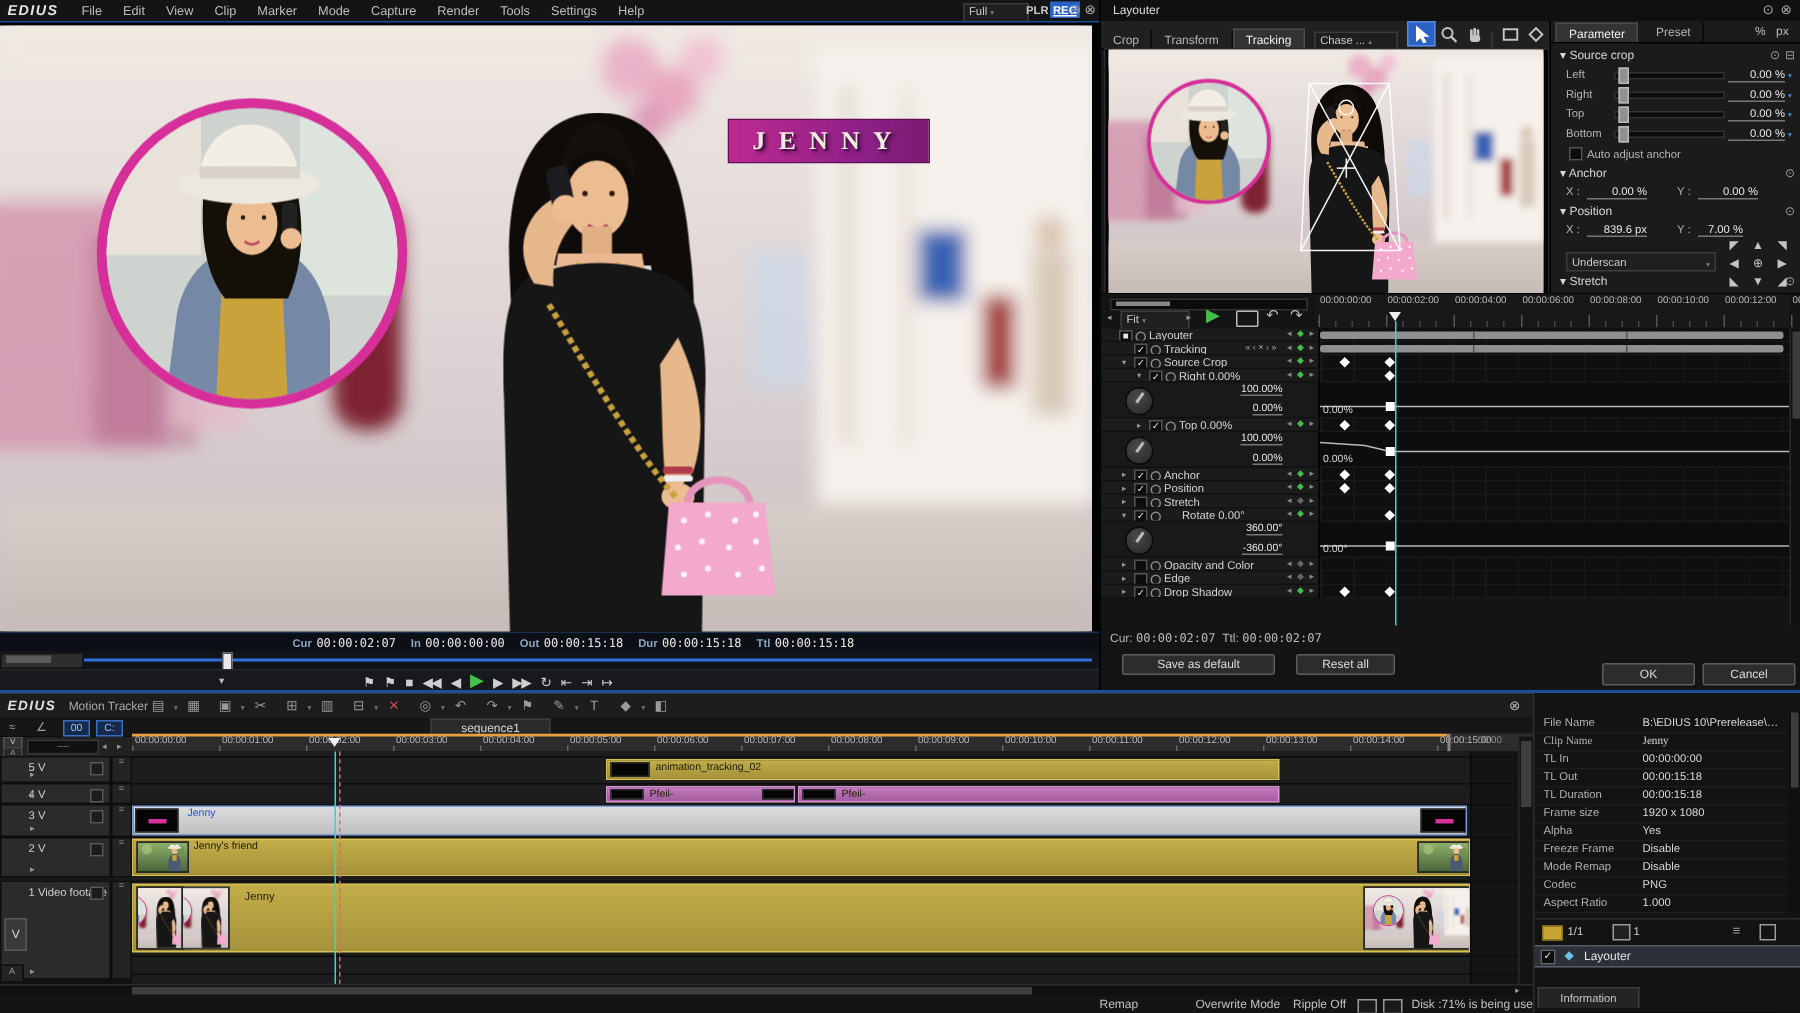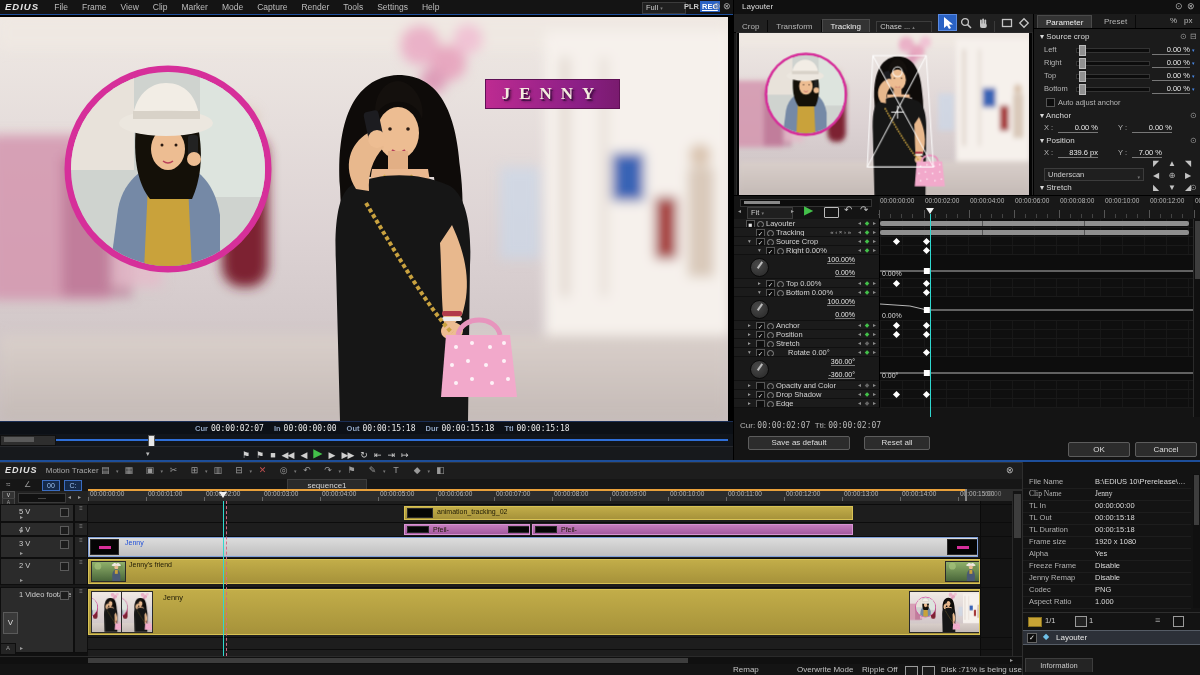--- a/index.html
+++ b/index.html
@@ -195,21 +195,21 @@
       <path d="M98,60 C100,42 110,34 117,34 C126,34 134,44 136,62 L136,90 L98,90 Z" fill="#4a5a74"></path>
       <rect x="110" y="38" width="14" height="18" fill="#c9a23b"></rect>
     </g>
   </defs>
 </svg>
 
 <div id="root">
 
   <div class="ab" id="menubar">
     <span id="logo">EDIUS</span>
-    <span id="menu-items"><span class="mi">File</span><span class="mi">Frame</span><span class="mi">View</span><span class="mi">Clip</span><span class="mi">Marker</span><span class="mi">Mode</span><span class="mi">Capture</span><span class="mi">Render</span><span class="mi">Tools</span><span class="mi">Settings</span><span class="mi">Help</span></span>
+    <span id="menu-items"><span class="mi">File</span><span class="mi">Edit</span><span class="mi">View</span><span class="mi">Clip</span><span class="mi">Marker</span><span class="mi">Mode</span><span class="mi">Capture</span><span class="mi">Render</span><span class="mi">Tools</span><span class="mi">Settings</span><span class="mi">Help</span></span>
     <span class="ab selbox" style="left:642px;top:2px;width:36px;"><span>Full</span> <span class="caret">▾</span></span>
     <span class="ab" style="left:684px;top:2px;font-size:7.5px;font-weight:bold;color:#c8c8c8;">PLR</span>
     <span class="ab" style="left:700px;top:1px;background:#2a62c4;color:#fff;font-size:7.5px;font-weight:bold;padding:0 2px;line-height:11px;text-decoration:underline;">REC</span>
     <span class="ab circ" style="left:713px;top:0;">⊖</span>
     <span class="ab circ" style="left:723px;top:0;">⊗</span>
   </div>
 
   <div class="ab" id="monitor">
     <svg class="ab" style="left:0;top:2px;" width="728" height="404" viewBox="0 0 728 404">
         <use href="#scene"></use>
@@ -486,32 +486,20 @@
               <span class="cb" style="left: 32px;">✓</span>
               <span class="ci" style="left: 43px;"></span>
               <span class="klbl" style="left: 52px;">Top 0.00%</span>
               <span class="nav">◂ <span style="color:#43c04a">◆</span> ▸</span>
             </div>
             <div class="kfg">
               <div class="kd" style="left: 14px;"></div>
               <div class="kd" style="left: 44px;"></div>
             </div>
           </div>
-          <div class="kfr" style="height: 9px;">
-            <div class="kfl">
-              <span style="position: absolute; left: 24px; top: 1px; font-size: 5.5px; color: rgb(154, 154, 154);">▾</span>
-              <span class="cb" style="left: 32px;">✓</span>
-              <span class="ci" style="left: 43px;"></span>
-              <span class="klbl" style="left: 52px;">Bottom 0.00%</span>
-              <span class="nav">◂ <span style="color:#43c04a">◆</span> ▸</span>
-            </div>
-            <div class="kfg">
-              <div class="kd" style="left: 44px;"></div>
-            </div>
-          </div>
           <div class="kfr" style="height: 24px;">
             <div class="kfe-l">
               <span class="rng" style="top: 1px;">100.00%</span>
               <span class="rng" style="bottom: 1px;">0.00%</span>
               <div class="dial"></div>
             </div>
             <div class="kfe-g">
               <svg width="100%" height="24" viewBox="0 0 314 24" preserveAspectRatio="none" style="position:absolute;left:0;top:0;">
                 <polyline points="0,7 30,9 47,13 314,13" fill="none" stroke="#b8b8b8" stroke-width="1"></polyline>
                 <rect x="44" y="10" width="6" height="6" fill="#fff"></rect>
@@ -587,39 +575,39 @@
               <span class="cb" style="left: 22px;"></span>
               <span class="ci" style="left: 33px;"></span>
               <span class="klbl" style="left: 42px;">Opacity and Color</span>
               <span class="nav">◂ <span style="color:#666">◆</span> ▸</span>
             </div>
             <div class="kfg"></div>
           </div>
           <div class="kfr" style="height: 9px;">
             <div class="kfl">
               <span style="position: absolute; left: 14px; top: 1px; font-size: 5.5px; color: rgb(154, 154, 154);">▸</span>
+              <span class="cb" style="left: 22px;"></span>
+              <span class="ci" style="left: 33px;"></span>
+              <span class="klbl" style="left: 42px;">Edge</span>
+              <span class="nav">◂ <span style="color:#666">◆</span> ▸</span>
+            </div>
+            <div class="kfg"></div>
+          </div>
+          <div class="kfr" style="height: 9px;">
+            <div class="kfl">
+              <span style="position: absolute; left: 14px; top: 1px; font-size: 5.5px; color: rgb(154, 154, 154);">▸</span>
               <span class="cb" style="left: 22px;">✓</span>
               <span class="ci" style="left: 33px;"></span>
               <span class="klbl" style="left: 42px;">Drop Shadow</span>
               <span class="nav">◂ <span style="color:#43c04a">◆</span> ▸</span>
             </div>
             <div class="kfg">
               <div class="kd" style="left: 14px;"></div>
               <div class="kd" style="left: 44px;"></div>
             </div>
-          </div>
-          <div class="kfr" style="height: 9px;">
-            <div class="kfl">
-              <span style="position: absolute; left: 14px; top: 1px; font-size: 5.5px; color: rgb(154, 154, 154);">▸</span>
-              <span class="cb" style="left: 22px;"></span>
-              <span class="ci" style="left: 33px;"></span>
-              <span class="klbl" style="left: 42px;">Edge</span>
-              <span class="nav">◂ <span style="color:#666">◆</span> ▸</span>
-            </div>
-            <div class="kfg"></div>
           </div>
         </div>
       <div class="ab" style="left:459px;top:23px;width:8px;height:198px;background:#101010;border-left:1px solid #2a2a2a;">
           <div class="ab" style="left:1px;top:2px;width:5px;height:58px;background:#3d3d3d;"></div>
         </div>
       <div class="ab" style="left:192px;top:12px;width:0;height:0;border-left:4px solid transparent;border-right:4px solid transparent;border-top:6px solid #f0f0f0;"></div>
       <div class="ab" style="left:196px;top:18px;width:1px;height:203px;background:#2fd8d0;z-index:5;"></div>
       <span class="ab statxt" style="left:6px;top:225px;color:#b8b8b8;"><span>Cur:</span> <span class="mono">00:00:02:07</span>&nbsp;&nbsp;<span>Ttl:</span> <span class="mono">00:00:02:07</span></span>
       <div class="ab btn" style="left:14px;top:240px;width:100px;height:12px;line-height:12px;">Save as default</div>
       <div class="ab btn" style="left:130px;top:240px;width:64px;height:12px;line-height:12px;">Reset all</div>
@@ -800,21 +788,21 @@
         </div>
         <div class="irow" style="top: 86px;">
           <span class="ilbl">Alpha</span>
           <span class="ival">Yes</span>
         </div>
         <div class="irow" style="top: 98px;">
           <span class="ilbl">Freeze Frame</span>
           <span class="ival">Disable</span>
         </div>
         <div class="irow" style="top: 110px;">
-          <span class="ilbl">Jenny Remap</span>
+          <span class="ilbl">Mode Remap</span>
           <span class="ival">Disable</span>
         </div>
         <div class="irow" style="top: 122px;">
           <span class="ilbl">Codec</span>
           <span class="ival">PNG</span>
         </div>
         <div class="irow" style="top: 134px;">
           <span class="ilbl">Aspect Ratio</span>
           <span class="ival">1.000</span>
         </div>

